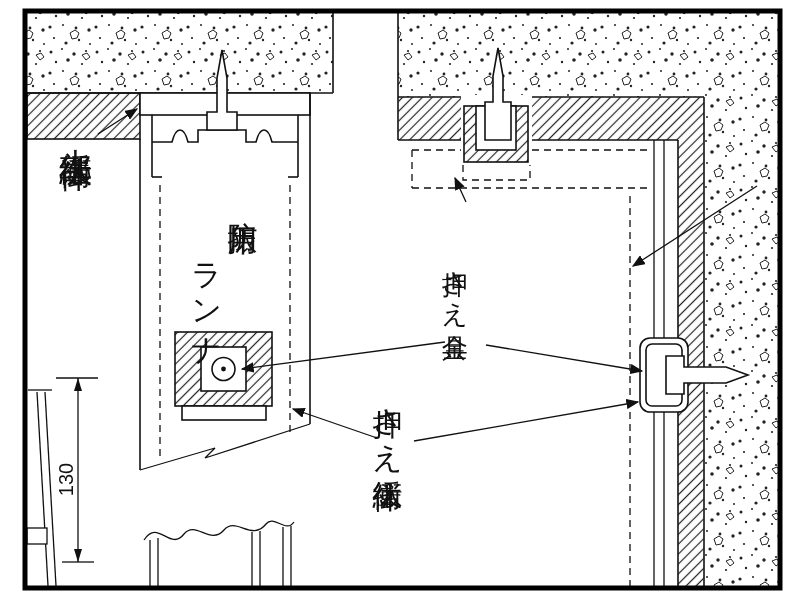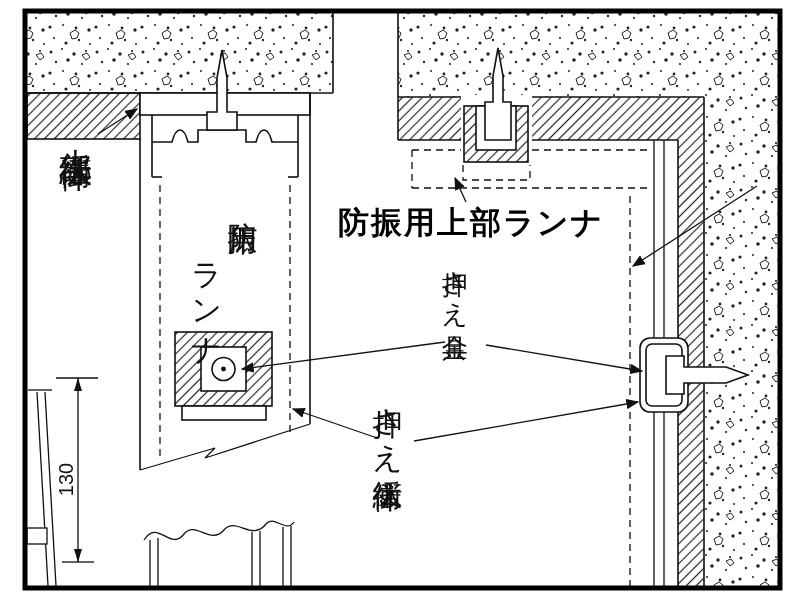--- a/index.html
+++ b/index.html
@@ -177,21 +177,20 @@
 
   <rect x="25" y="11" width="755" height="577" fill="none" stroke="#000" stroke-width="5"></rect>
 </svg>
 
 <div class="vlabel" style="left:58px; top:122px; font-size:33px;">上部緩衝体</div>
 
 <div class="vlabel" style="left:227px; top:198px; font-size:30px;">防振用</div>
 
 <div class="vlabel" style="left:191px; top:242px; font-size:30px;">ランナ</div>
 
-<div class="title-label" style="left:338px; top:202px; font-size:31px;">防振用上部ランナ</div>
 
 <div class="vlabel" style="left:441px; top:252px; font-size:26px; letter-spacing:1px;">押さえ金具</div>
 
 <div class="vlabel" style="left:372px; top:386px; font-size:30px; letter-spacing:1px;">押さえ緩衝体</div>
 
 <div class="rot-label" style="left:36px; top:468px; width:60px; font-size:20px;">130</div>
 
 </div>
 
 </body></html>

